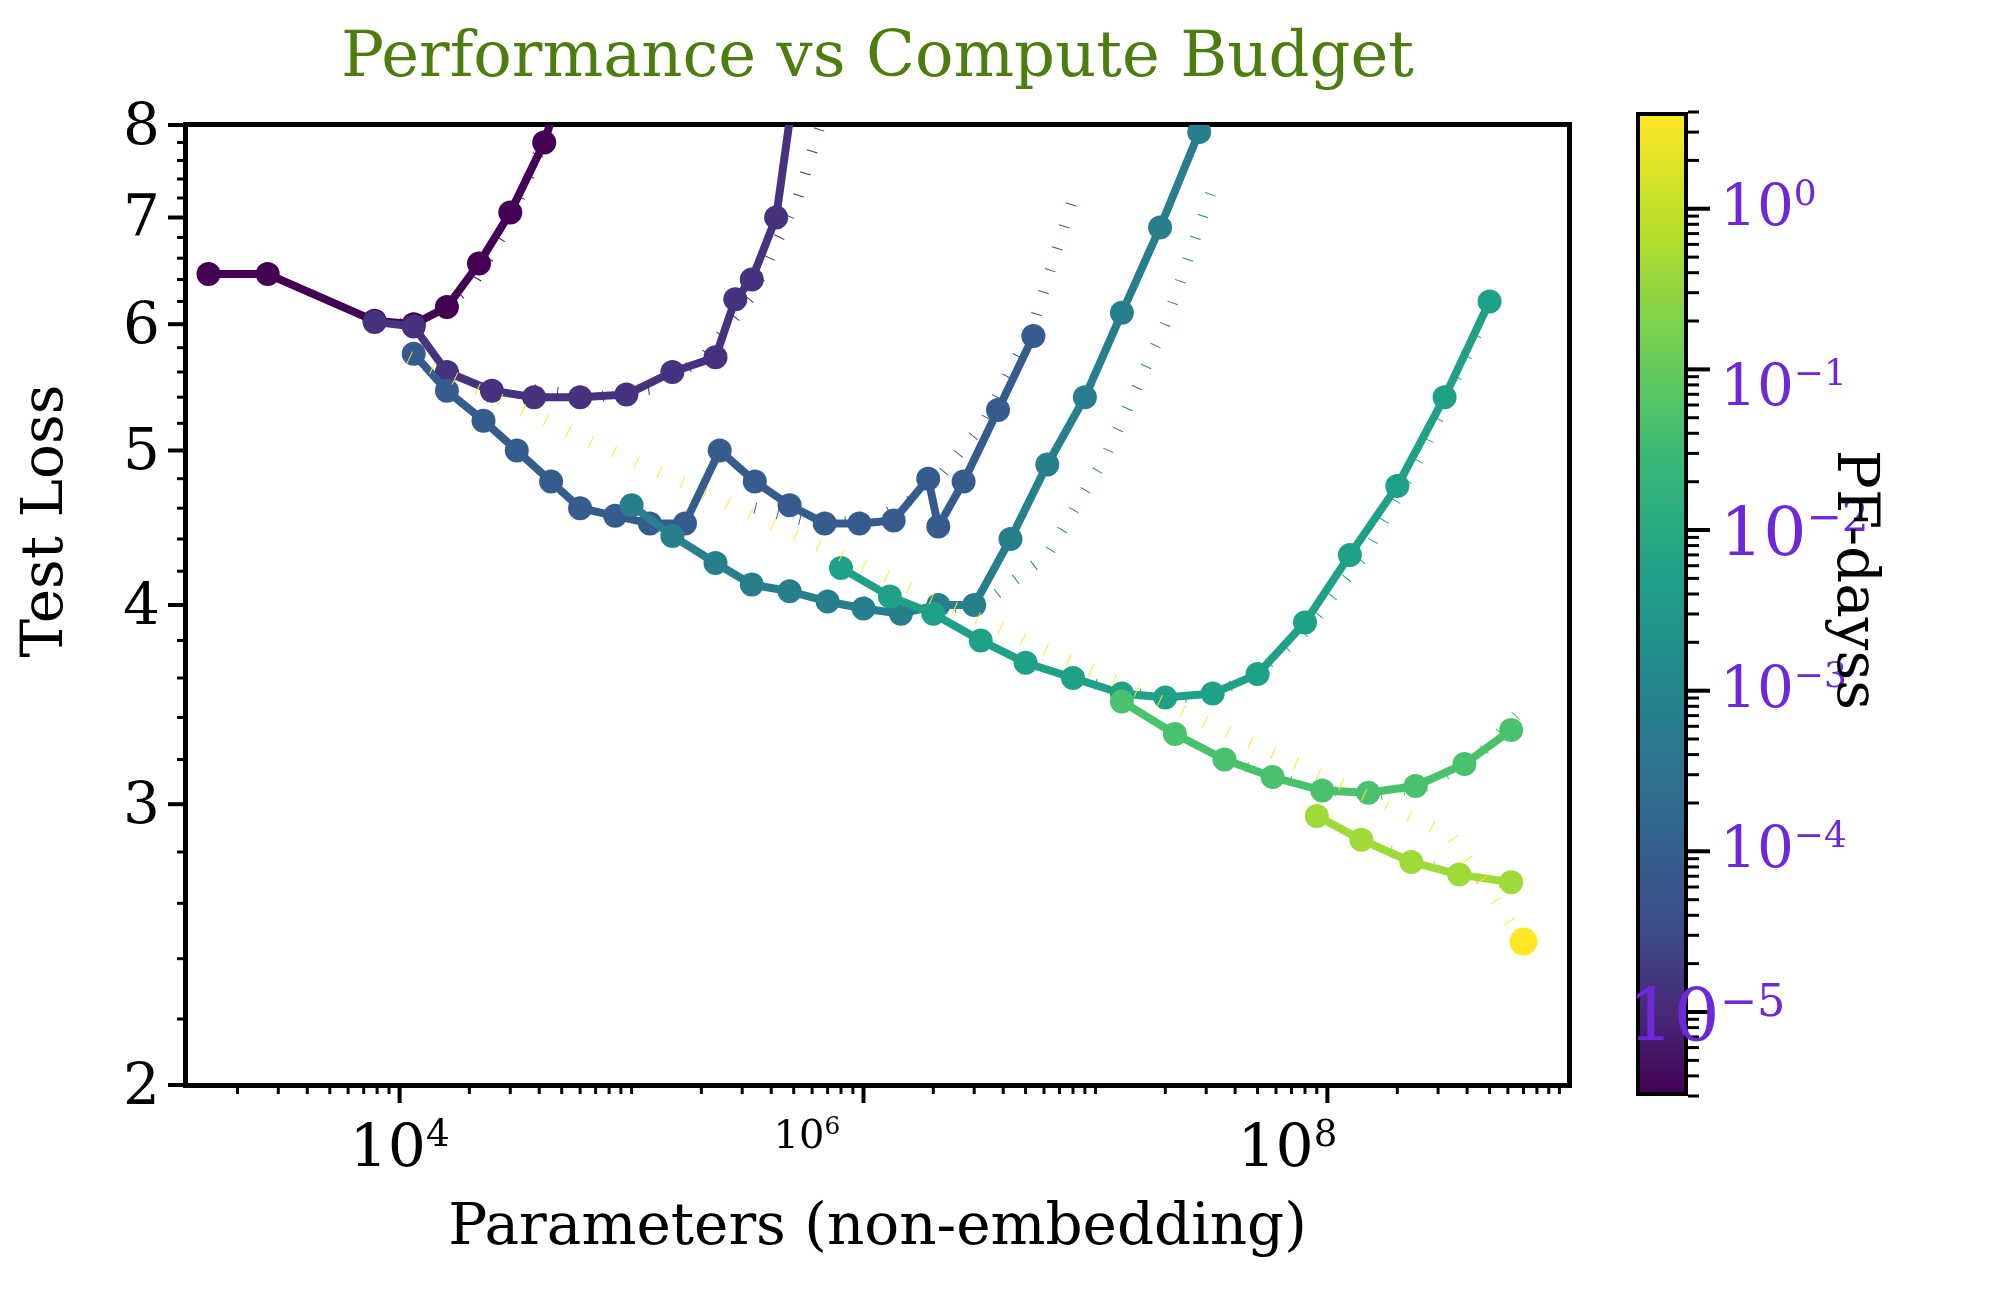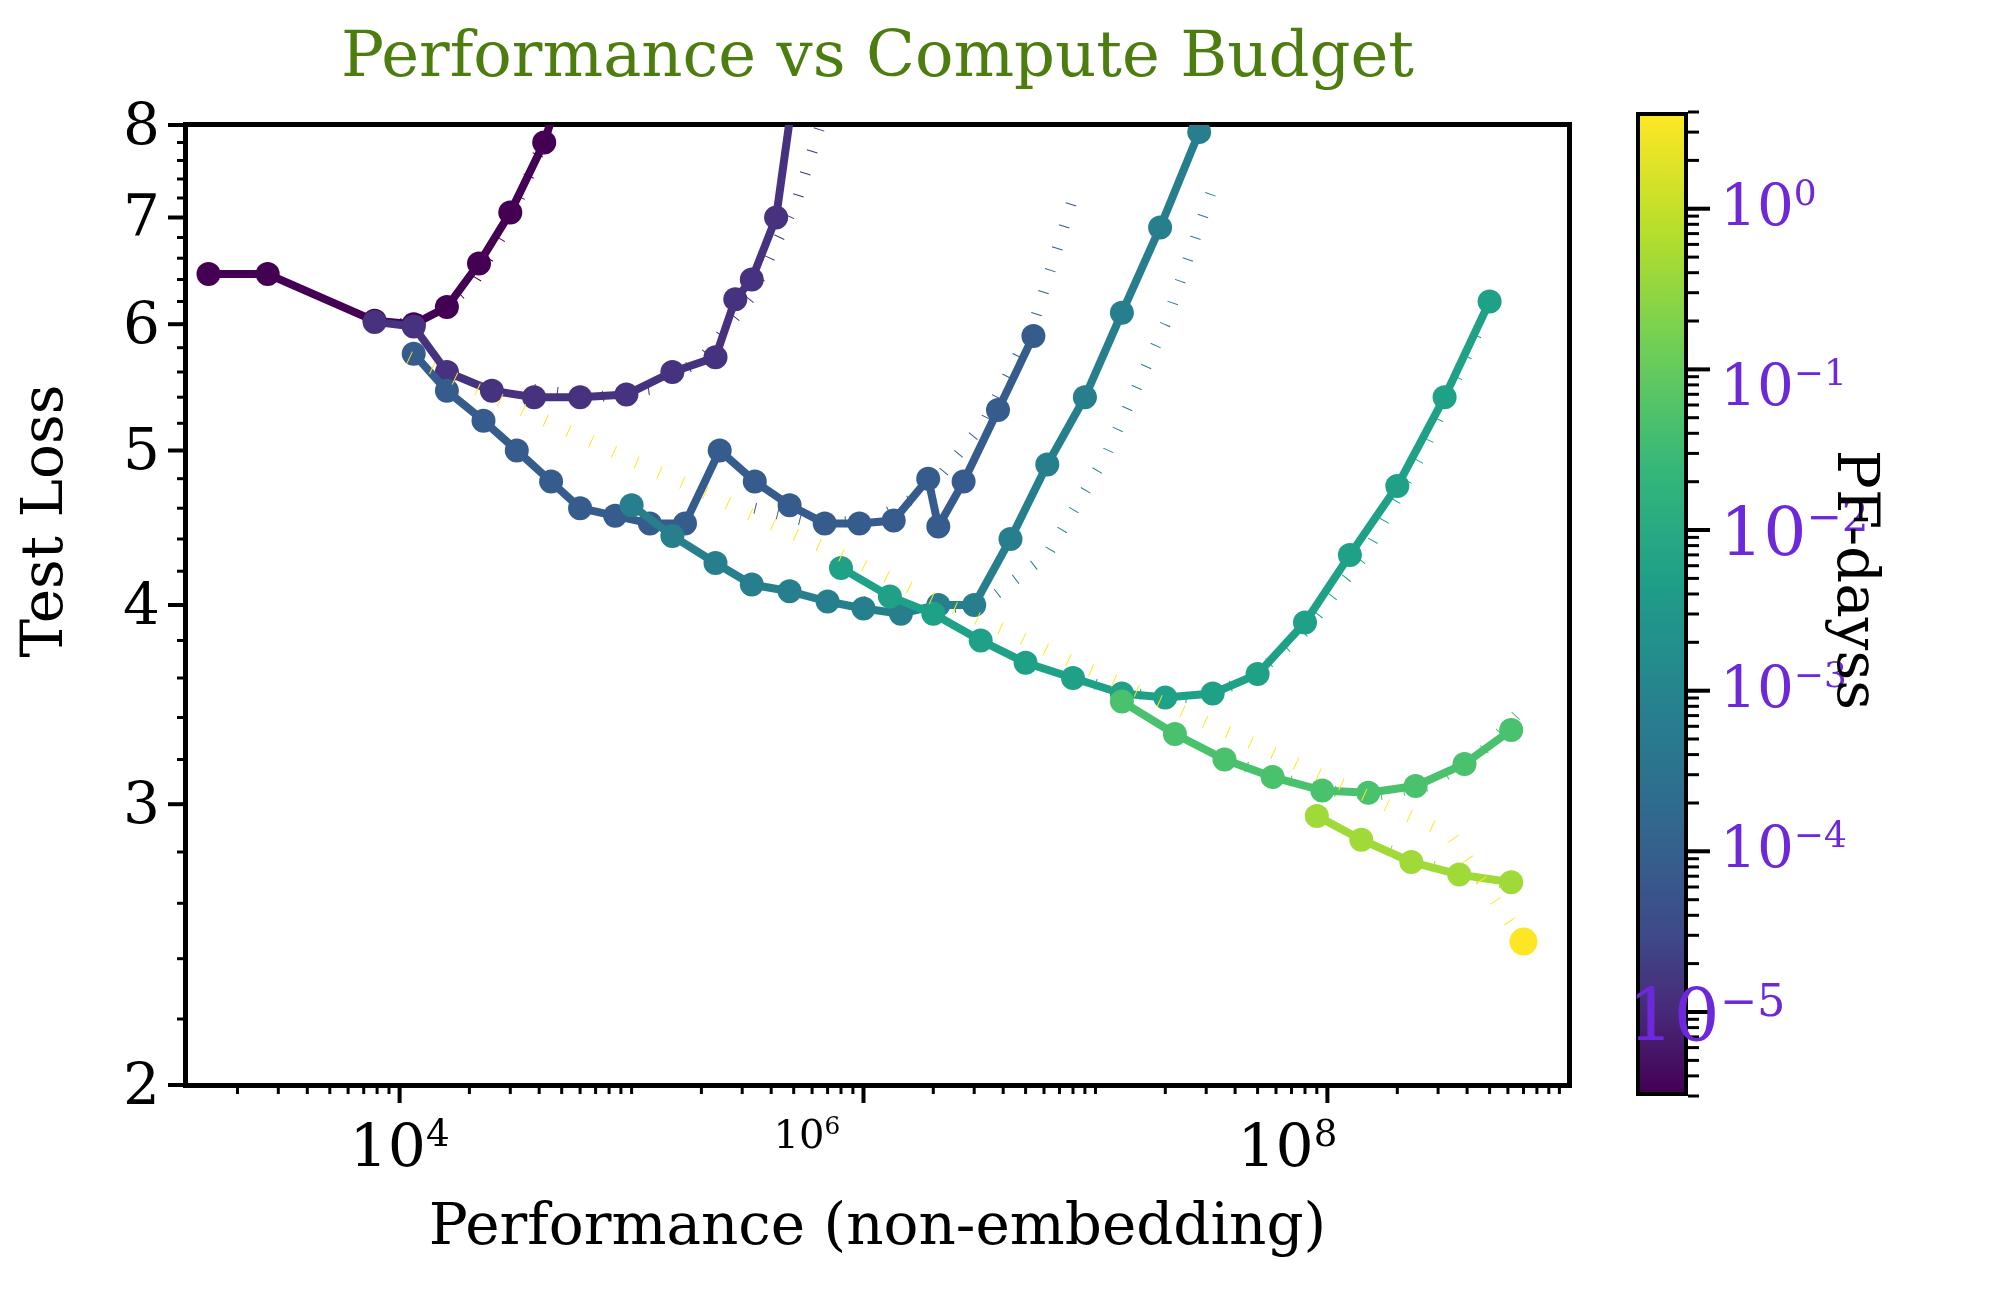--- a/index.html
+++ b/index.html
@@ -336,21 +336,21 @@
       <div class="axis-tick-label" style="right: 1840px; top: 1050px; font-size: 58px; text-align: right;">2</div>
     </div>
 
   <div id="xtick-labels">
       <div class="axis-tick-label" style="left: 309.594px; top: 1111px; width: 180px; font-size: 60px; text-align: center;">10<sup>4</sup></div>
       <div class="axis-tick-label" style="left: 773.516px; top: 1111px; width: 180px; font-size: 40px; text-align: left;">10<sup>6</sup></div>
       <div class="axis-tick-label" style="left: 1237.44px; top: 1111px; width: 180px; font-size: 60px; text-align: left;">10<sup>8</sup></div>
     </div>
 
   <div id="ylabel">Test Loss</div>
-  <div id="xlabel">Performance (non-embedding)</div>
+  <div id="xlabel">Parameters (non-embedding)</div>
 
   <div id="cbar-frame"></div>
   <div id="cbar-labels">
       <div class="cbar-tick-label" style="left: 1720px; top: 170.724px; font-size: 58px;">10<sup>0</sup></div>
       <div class="cbar-tick-label" style="left: 1720px; top: 351px; font-size: 58px;">10<sup>−1</sup></div>
       <div class="cbar-tick-label" style="left: 1720px; top: 492.033px; font-size: 68px;">10<sup>−2</sup></div>
       <div class="cbar-tick-label" style="left: 1720px; top: 652.688px; font-size: 58px;">10<sup>−3</sup></div>
       <div class="cbar-tick-label" style="left: 1720px; top: 813.342px; font-size: 58px;">10<sup>−4</sup></div>
       <div class="cbar-tick-label" style="left: 1628px; top: 973.997px; font-size: 72px;">10<sup>−5</sup></div>
     </div>

